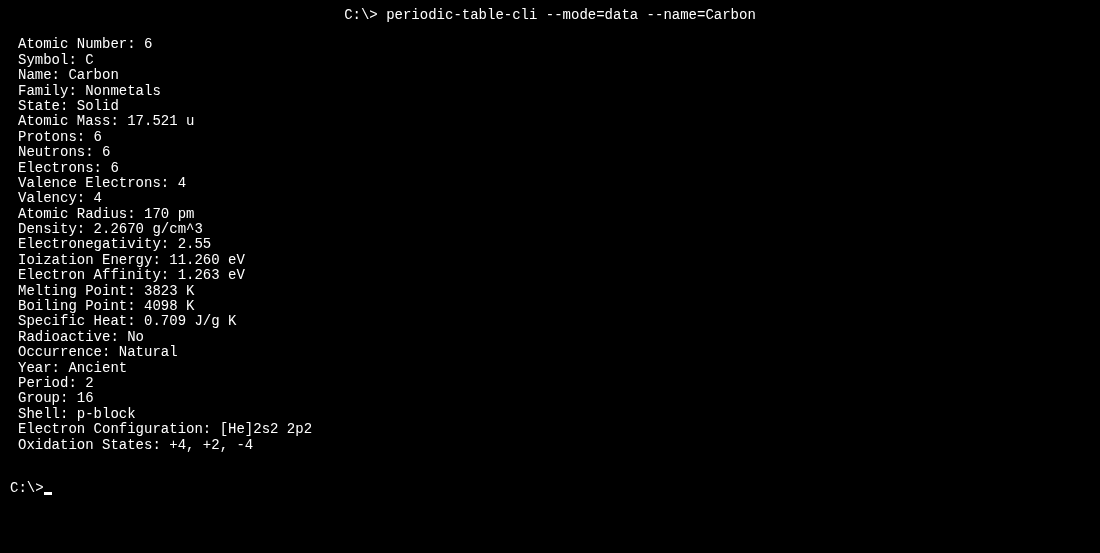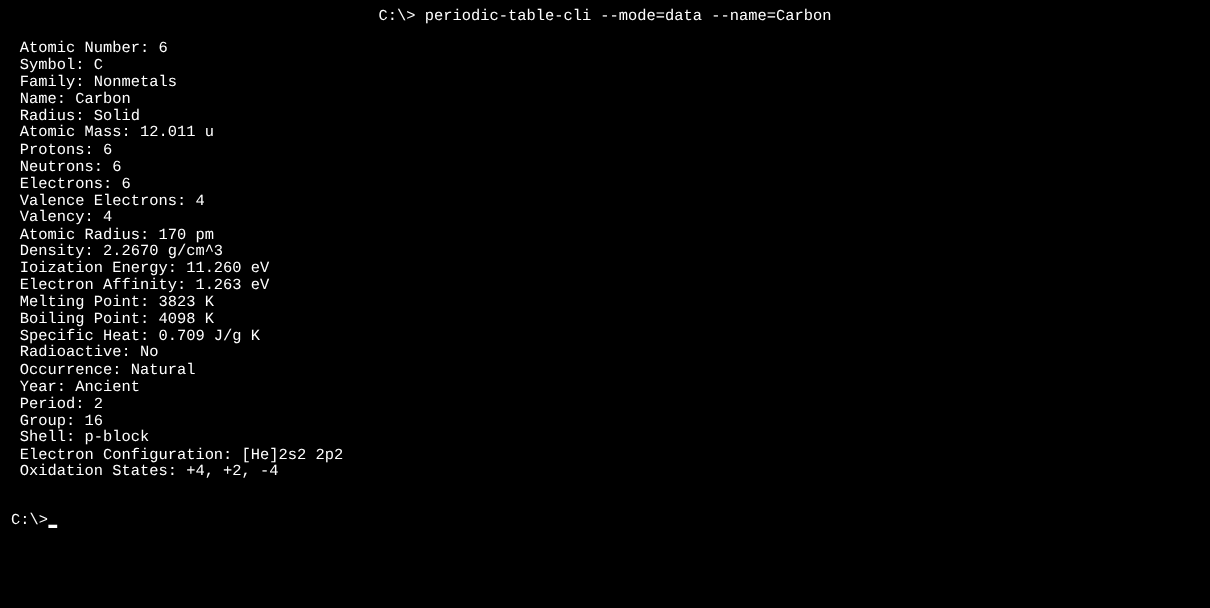--- a/index.html
+++ b/index.html
@@ -46,31 +46,32 @@
 </head>
 <body>
 
 <div class="prompt-line">
   <span class="prompt-text">C:\&gt;</span><span class="command-text"> periodic-table-cli --mode=data --name=Carbon</span>
 </div>
 
 <div class="output-block">
   <div class="output-line">Atomic Number: 6</div>
   <div class="output-line">Symbol: C</div>
+  <div class="output-line">Name: Carbon</div>
   <div class="output-line">Family: Nonmetals</div>
-  <div class="output-line">Name: Carbon</div>
-  <div class="output-line">Radius: Solid</div>
-  <div class="output-line">Atomic Mass: 12.011 u</div>
+  <div class="output-line">State: Solid</div>
+  <div class="output-line">Atomic Mass: 17.521 u</div>
   <div class="output-line">Protons: 6</div>
   <div class="output-line">Neutrons: 6</div>
   <div class="output-line">Electrons: 6</div>
   <div class="output-line">Valence Electrons: 4</div>
   <div class="output-line">Valency: 4</div>
   <div class="output-line">Atomic Radius: 170 pm</div>
   <div class="output-line">Density: 2.2670 g/cm^3</div>
+  <div class="output-line">Electronegativity: 2.55</div>
   <div class="output-line">Ioization Energy: 11.260 eV</div>
   <div class="output-line">Electron Affinity: 1.263 eV</div>
   <div class="output-line">Melting Point: 3823 K</div>
   <div class="output-line">Boiling Point: 4098 K</div>
   <div class="output-line">Specific Heat: 0.709 J/g K</div>
   <div class="output-line">Radioactive: No</div>
   <div class="output-line">Occurrence: Natural</div>
   <div class="output-line">Year: Ancient</div>
   <div class="output-line">Period: 2</div>
   <div class="output-line">Group: 16</div>

